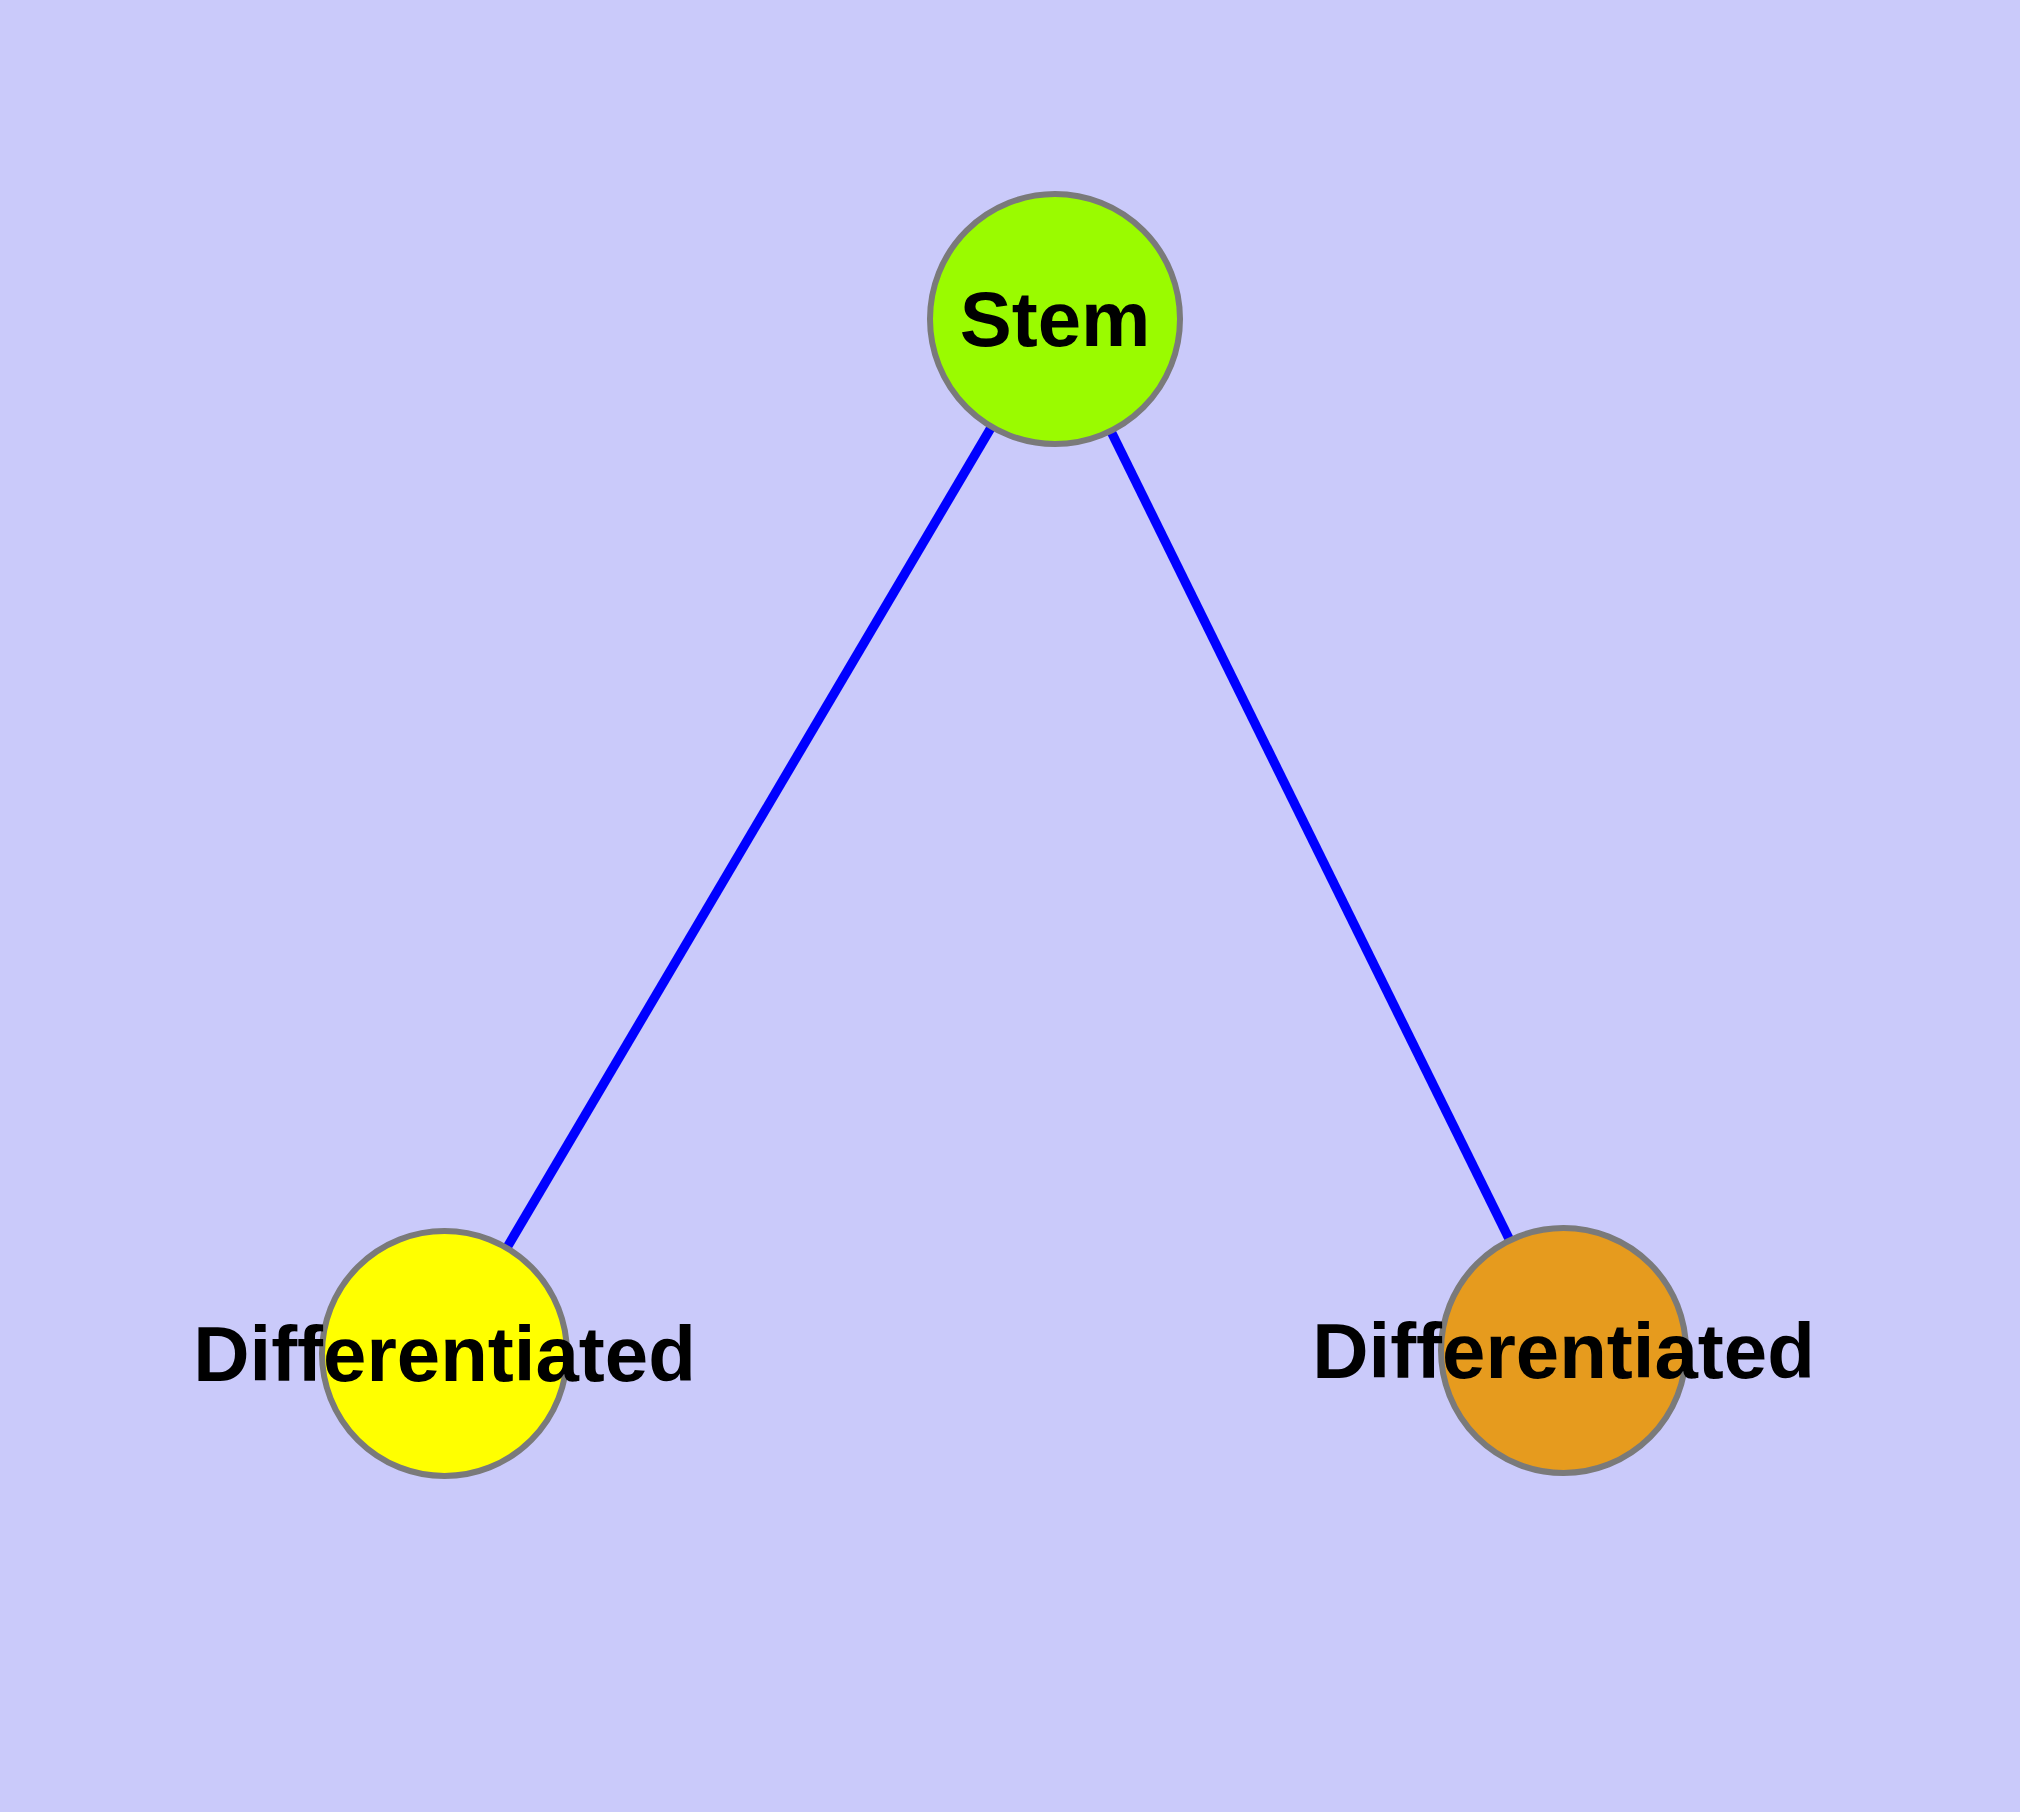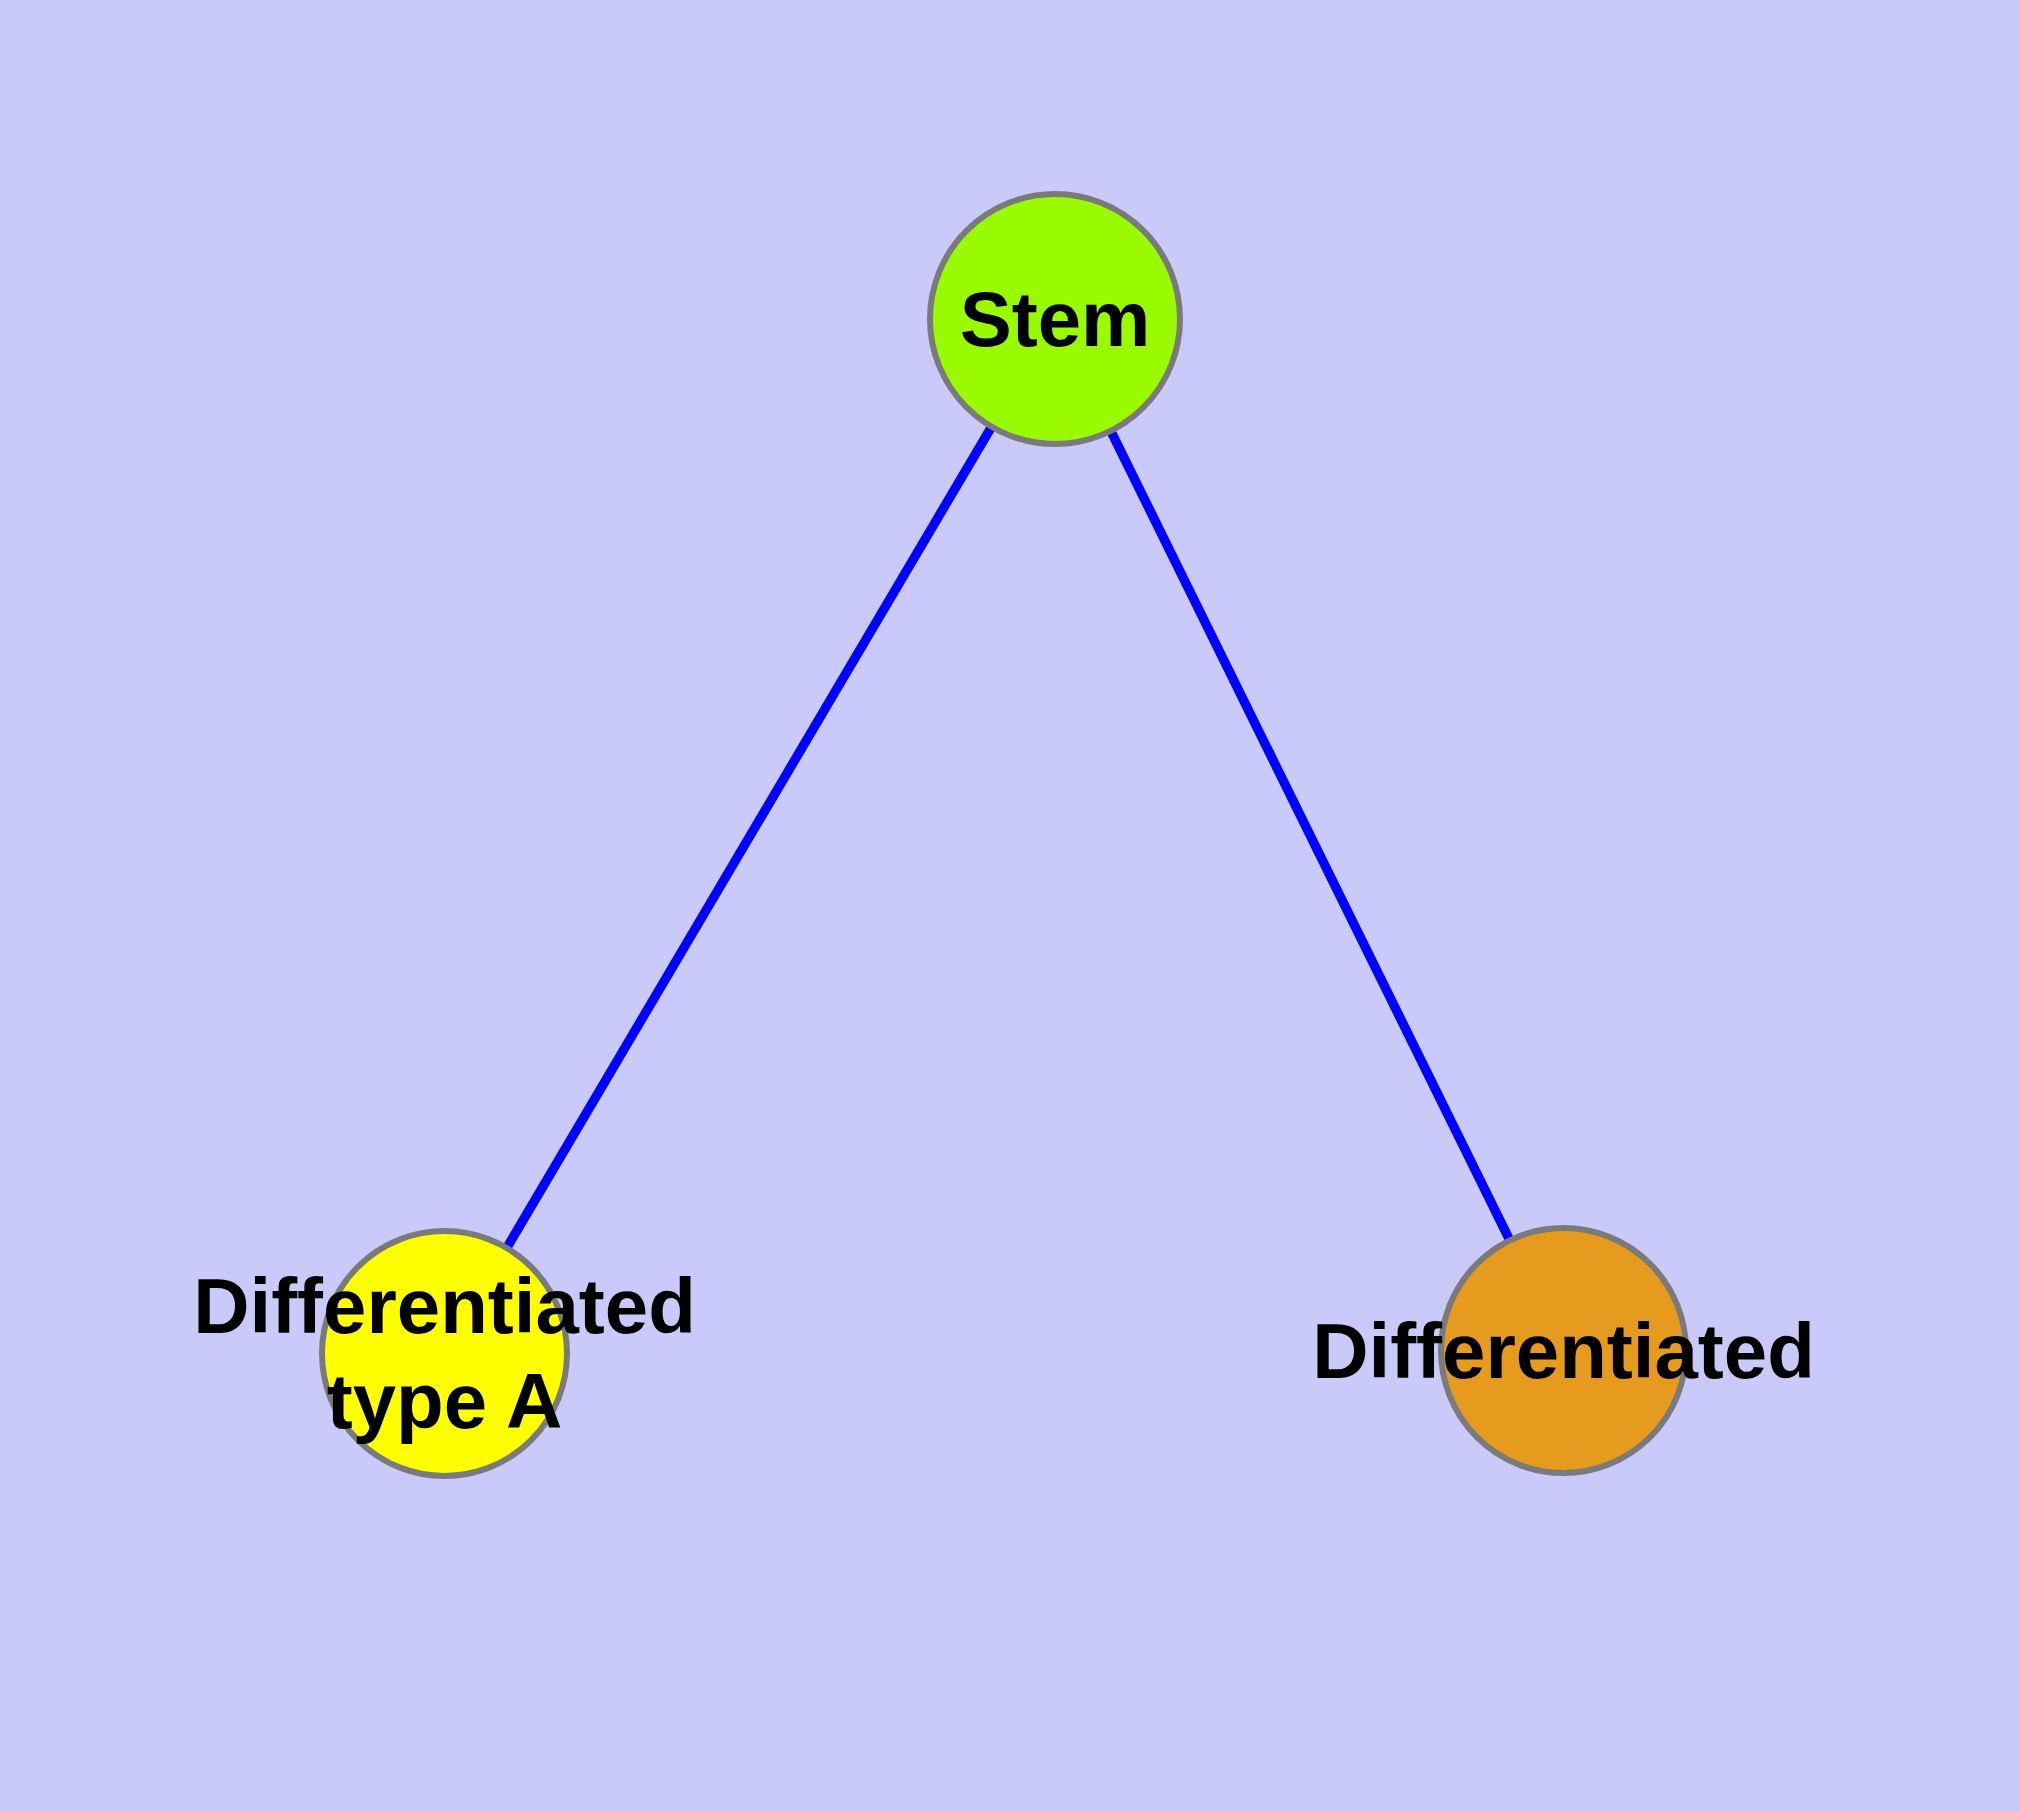--- a/index.html
+++ b/index.html
@@ -68,21 +68,20 @@
     <div class="node-label" style="color: rgb(0, 0, 0);">
       <span class="lbl-line">Stem</span>
 
     </div>
   </div>
 
   <div class="node" style="left: 319px; top: 1228px; width: 251px; height: 251px;">
     <div class="circle" style="background: rgb(255, 255, 0); border: 6px solid rgb(122, 122, 122);"></div>
     <div class="node-label" style="color: rgb(0, 0, 0);">
       <span class="lbl-line">Differentiated</span>
-      <span class="lbl-line">type A</span>
     </div>
   </div>
 
   <div class="node" style="left: 1438px; top: 1225px; width: 251px; height: 251px;">
     <div class="circle" style="background: rgb(230, 155, 30); border: 6px solid rgb(122, 122, 122);"></div>
     <div class="node-label" style="color: rgb(0, 0, 0);">
       <span class="lbl-line">Differentiated</span>
     </div>
   </div>
 

